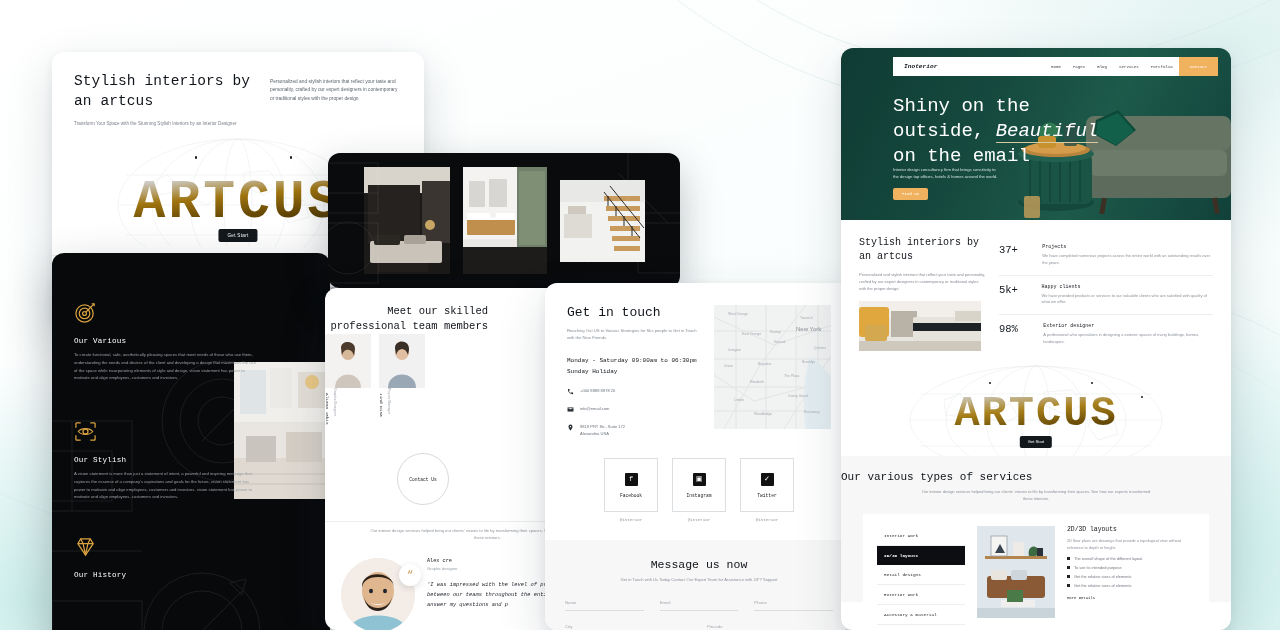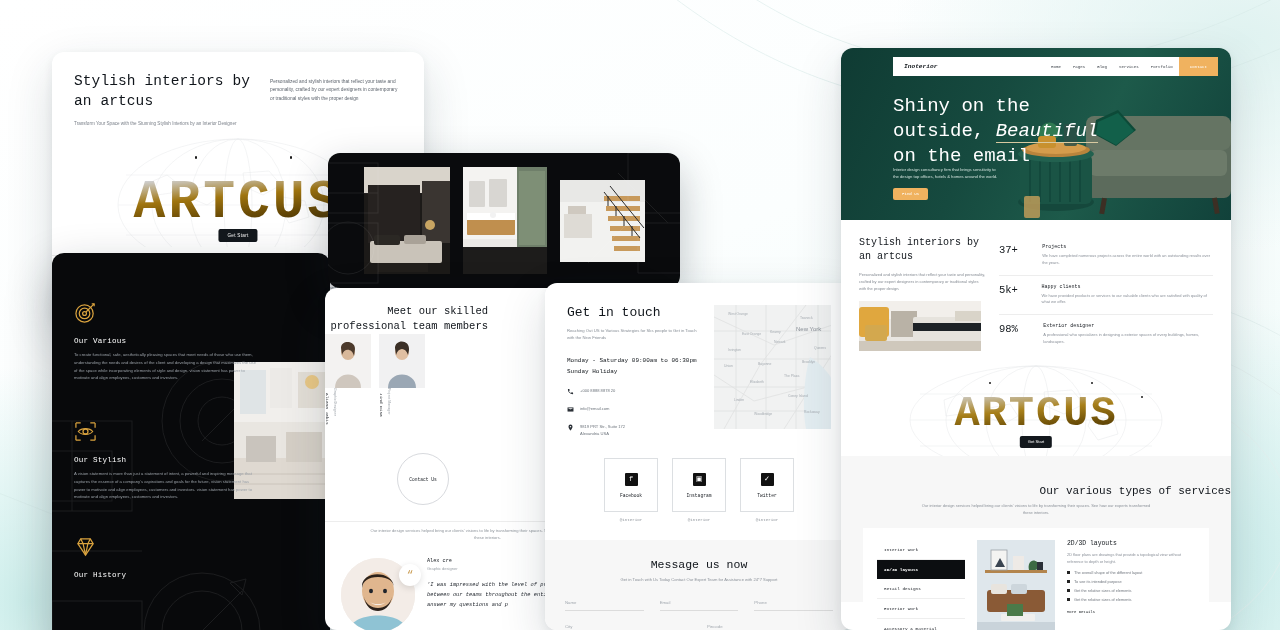--- a/index.html
+++ b/index.html
@@ -171,21 +171,21 @@
 
   .h-globe { position: relative; height: 92px; margin-top: 2px; }
   .h-artcus { position: absolute; left: 0; right: 0; top: 26px; text-align: center;
     font-size: 42px; letter-spacing: 2px; font-weight: 700;
     background: linear-gradient(175deg,#e8e8e8 0%,#d0d0d0 18%,#a8801a 44%,#6e5008 64%,#3a2a05 88%);
     -webkit-background-clip: text; background-clip: text; color: transparent; }
   .h-gbtn { position: absolute; left: 50%; top: 72px; transform: translateX(-50%);
     background: #13181d; color: #fff; font-size: 4.1px; padding: 3.5px 8px; border-radius: 2px; }
 
   .h-serv { background: #f7f7f7; padding: 15px 0 0 0; height: 146px; }
-  .h-serv-t { text-align: right; font-size: 11px; color: #10151b; margin-top: 14px; }
+  .h-serv-t { text-align: left; font-size: 11px; color: #10151b; }
   .h-serv-s { text-align: center; font-size: 4px; color: #8b9199; line-height: 1.7; margin-top: 6px; padding: 0 78px; }
   .h-serv-card { background: #fff; margin: 12px 22px 0 22px; padding: 12px 14px; display: flex; gap: 12px; }
   .h-tabs { width: 88px; }
   .h-tab { font-size: 4.4px; color: #24282e; padding: 7px 7px; border-bottom: 1px solid #eee; }
   .h-tab.active { background: #0c0e11; color: #fff; font-weight: 700; border-bottom: none; }
   .h-sv-img { width: 78px; height: 92px; overflow: hidden; flex: none; }
   .h-sv-body { flex: 1; }
   .h-sv-h { font-size: 6.4px; color: #12171c; }
   .h-sv-p { font-size: 3.9px; color: #8a9099; line-height: 1.75; margin-top: 5px; }
   .h-sv-li { font-size: 3.9px; color: #70767e; margin-top: 4px; display: flex; gap: 4px; align-items: center; }

